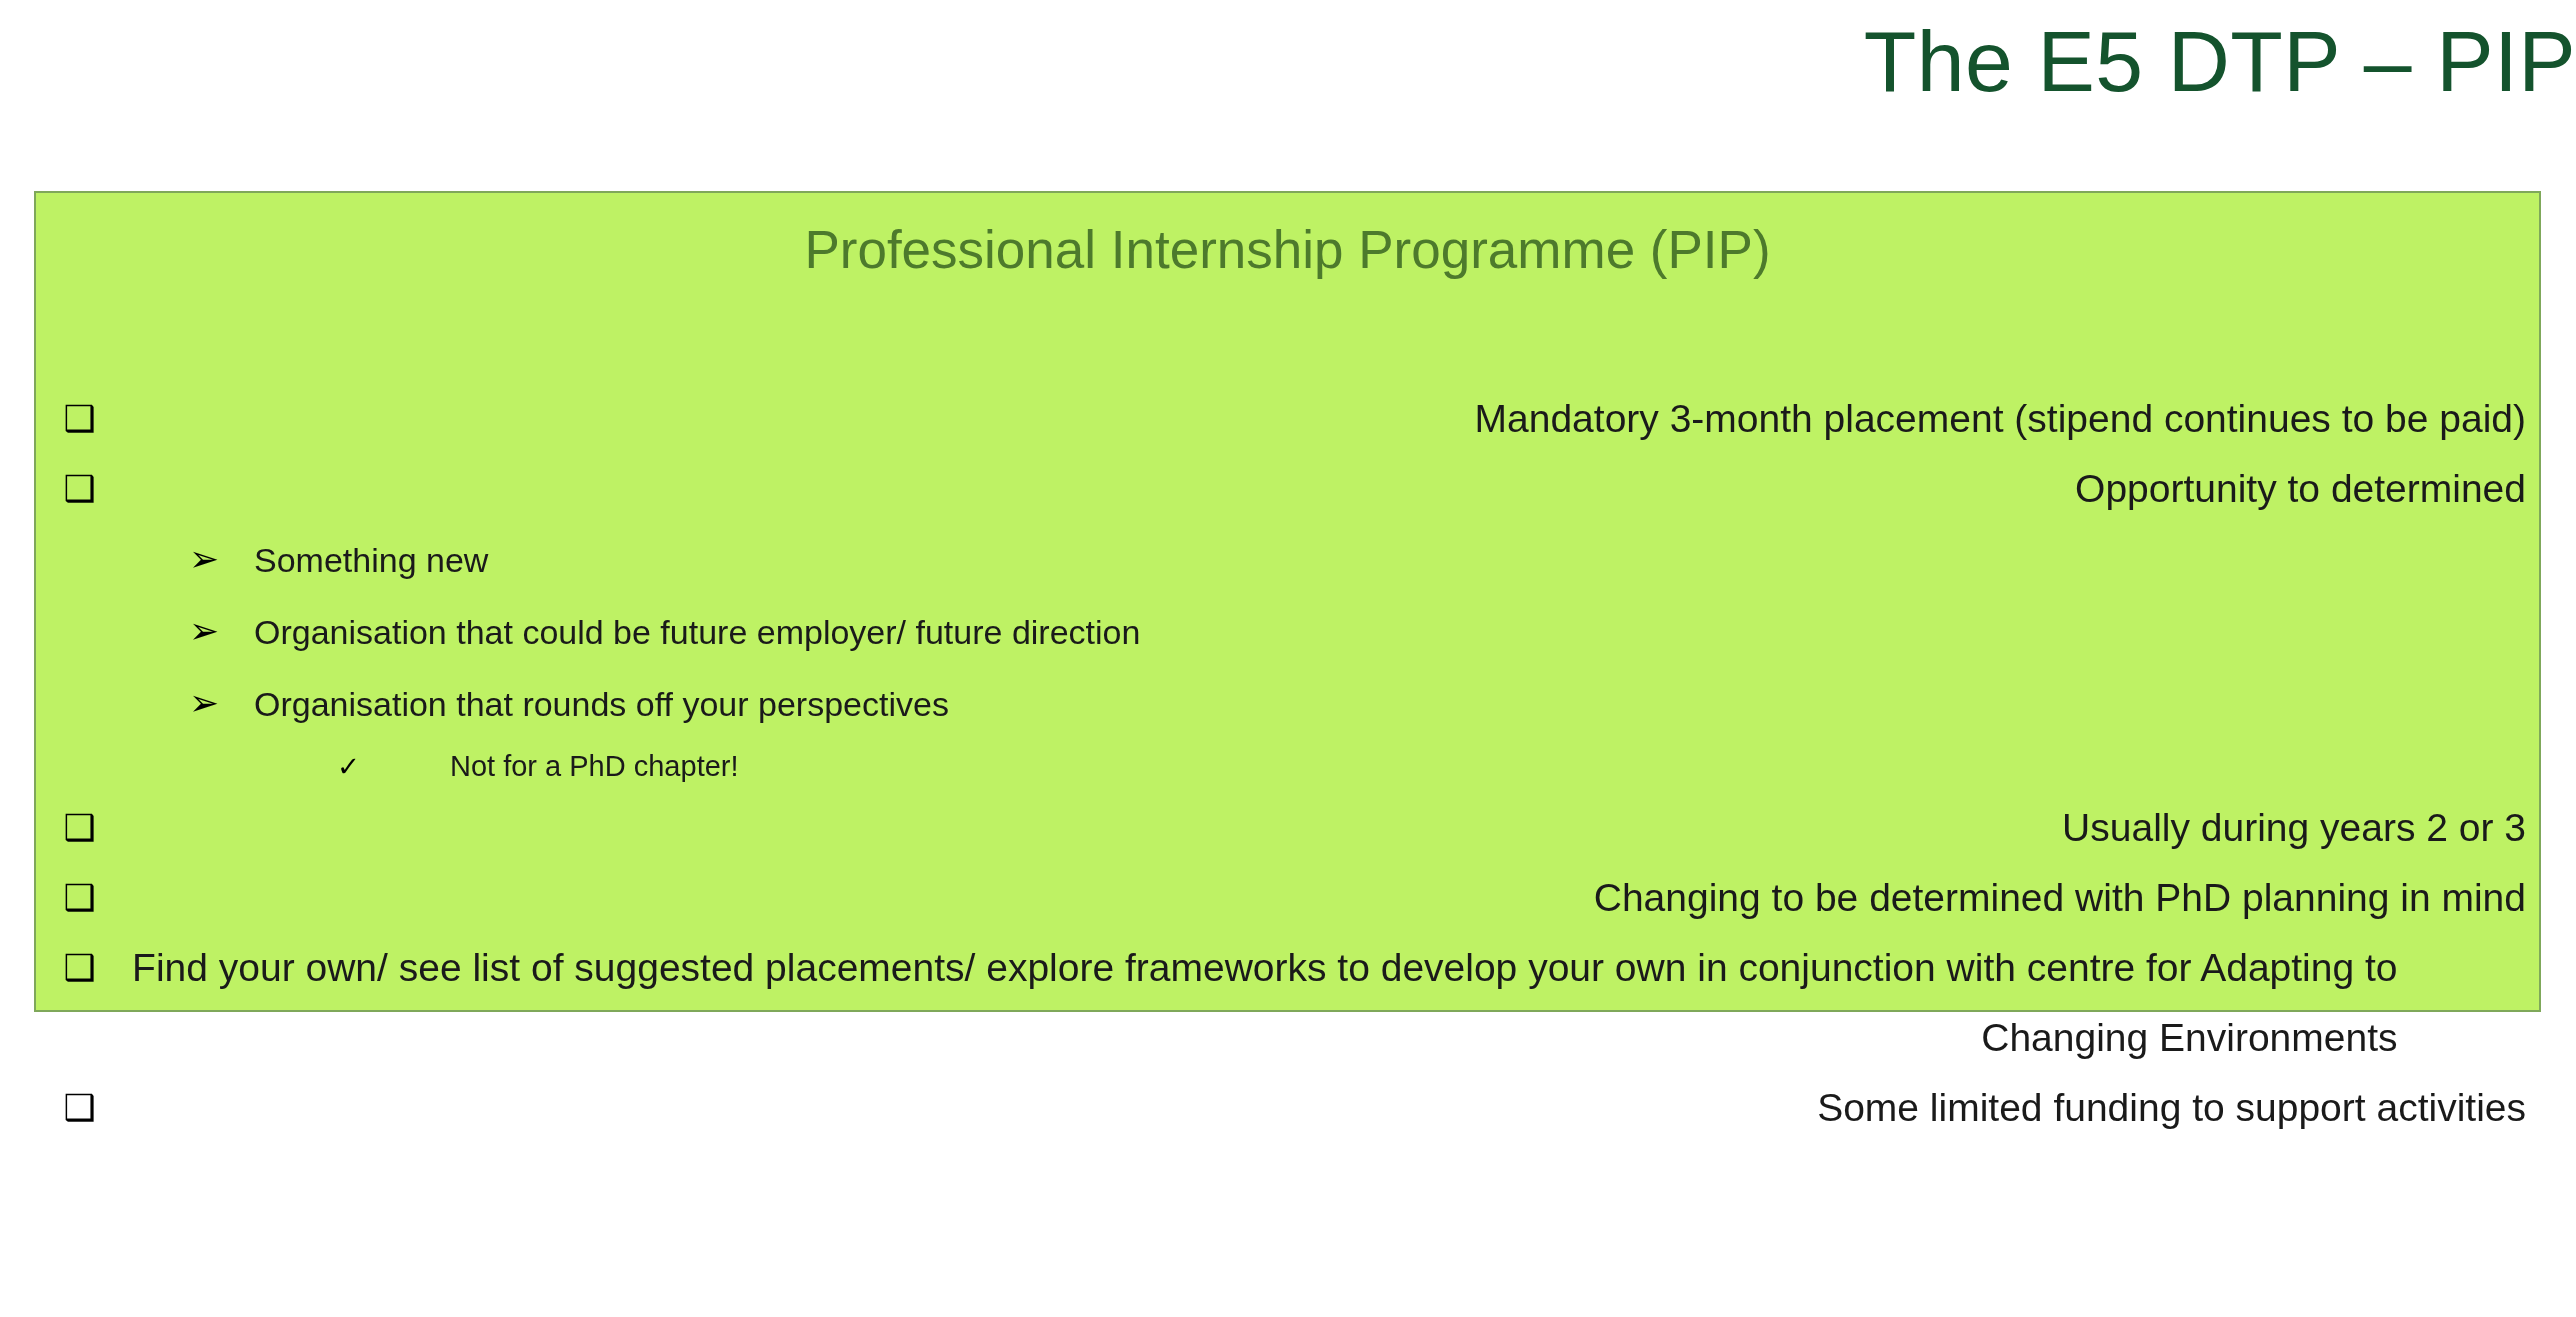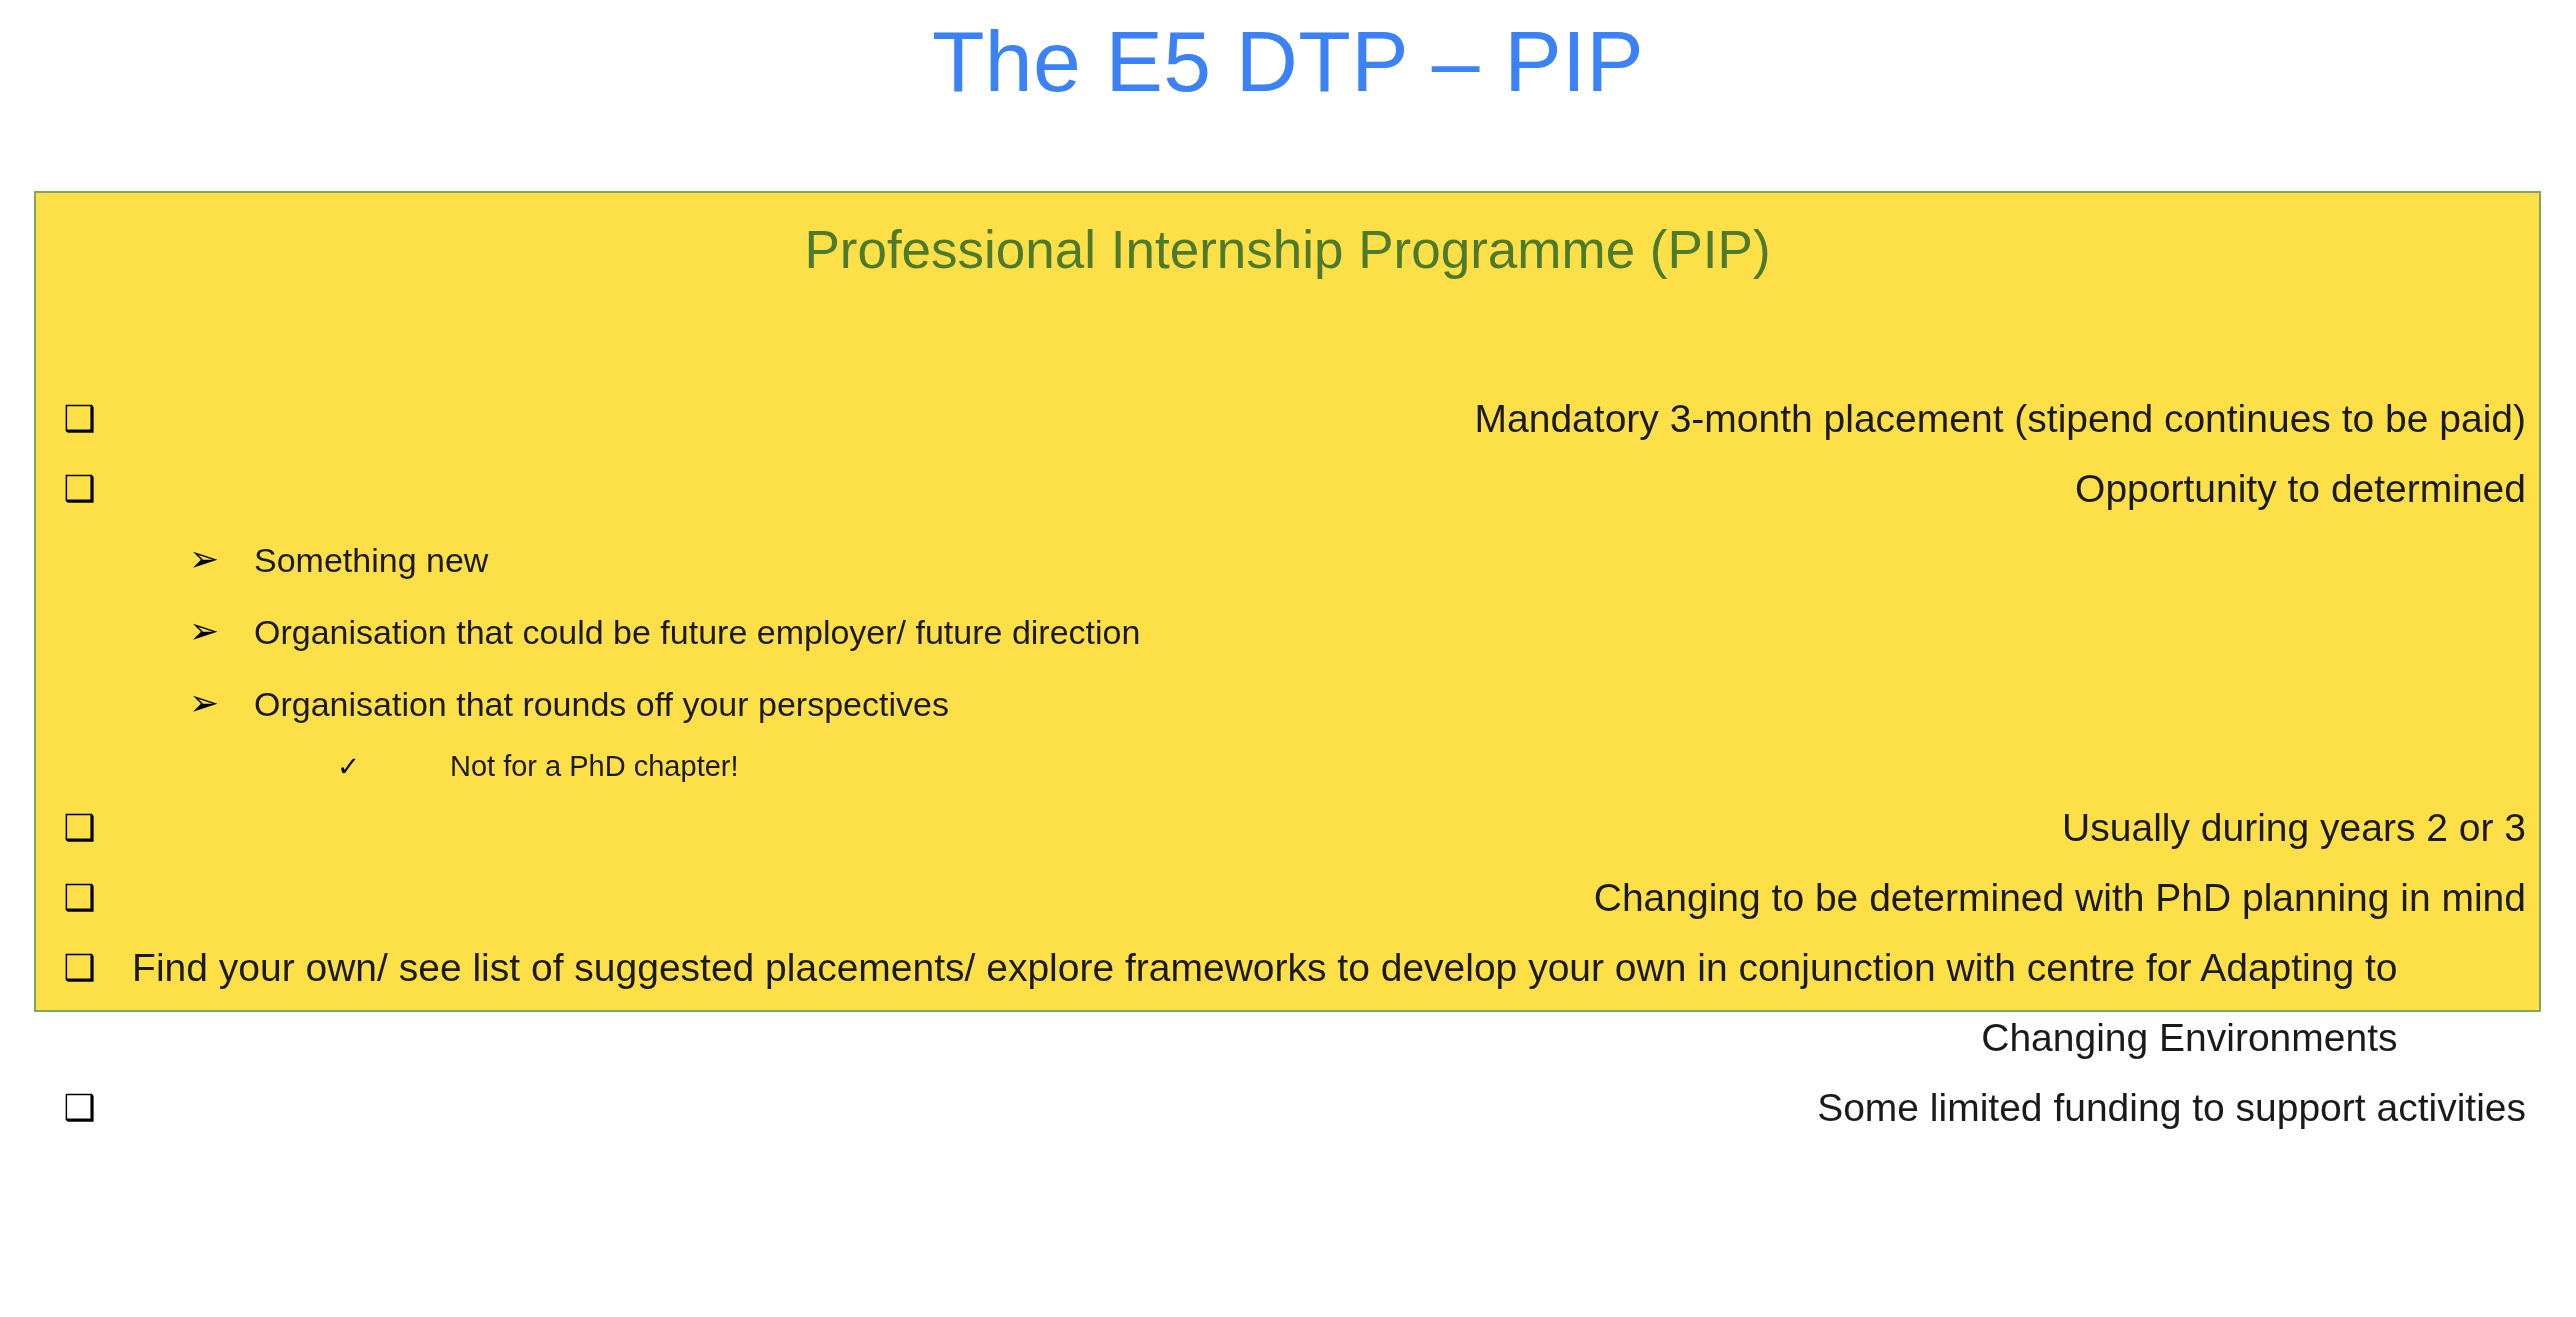--- a/index.html
+++ b/index.html
@@ -15,40 +15,40 @@
     overflow: hidden;
     position: relative;
   }
 
   
   .slide-title {
     position: absolute;
     top: 5.2px;
     left: 0;
     width: 2576px;
-    text-align: center;
-    color: #3b82f6;
+    text-align: right;
+    color: #14532d;
     font-family: "Liberation Sans", sans-serif;
     font-size: 86px;
     line-height: 112px;
     font-weight: 400;
     letter-spacing: 0.4px;
     white-space: nowrap;
   }
 
   
   .content-box {
     position: absolute;
     left: 34px;
     top: 191px;
     width: 2507px;   
     height: 821px;  
     border: 2.6px solid #7fa85a;
     box-sizing: border-box;
-    background: #fde047;
+    background: #bef264;
   }
 
   .box-heading {
     text-align: center;
     color: #4d7a2c;
     font-size: 53px;
     line-height: 69px;
     font-weight: 400;
     margin-top: 22px;
     white-space: nowrap;

